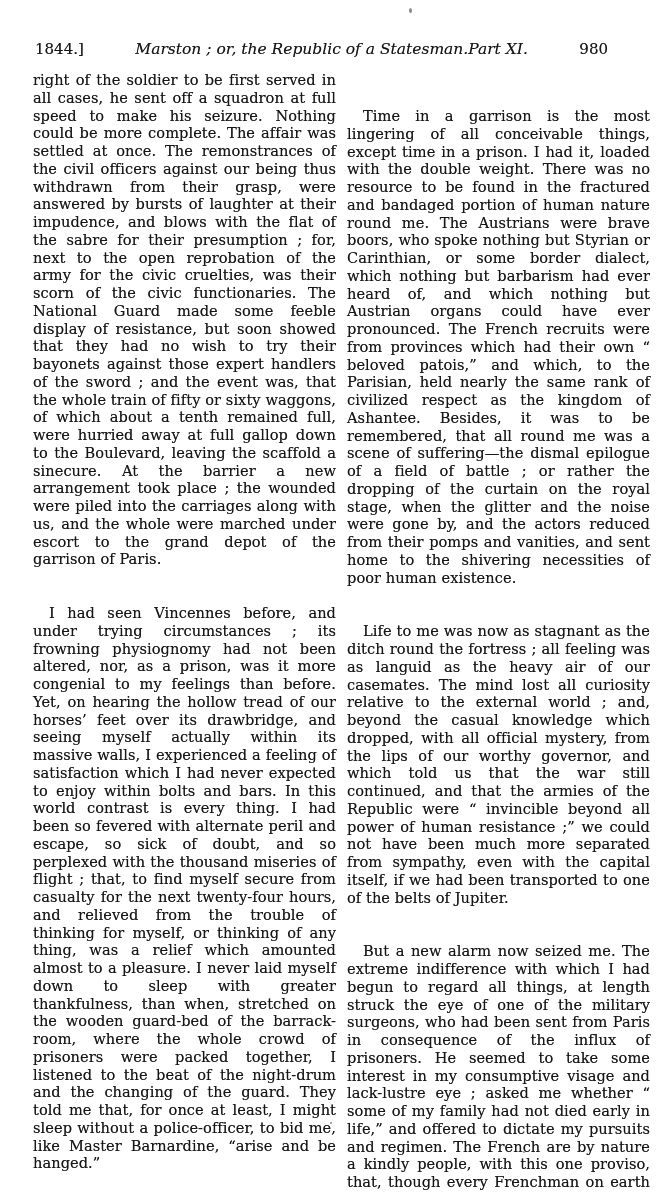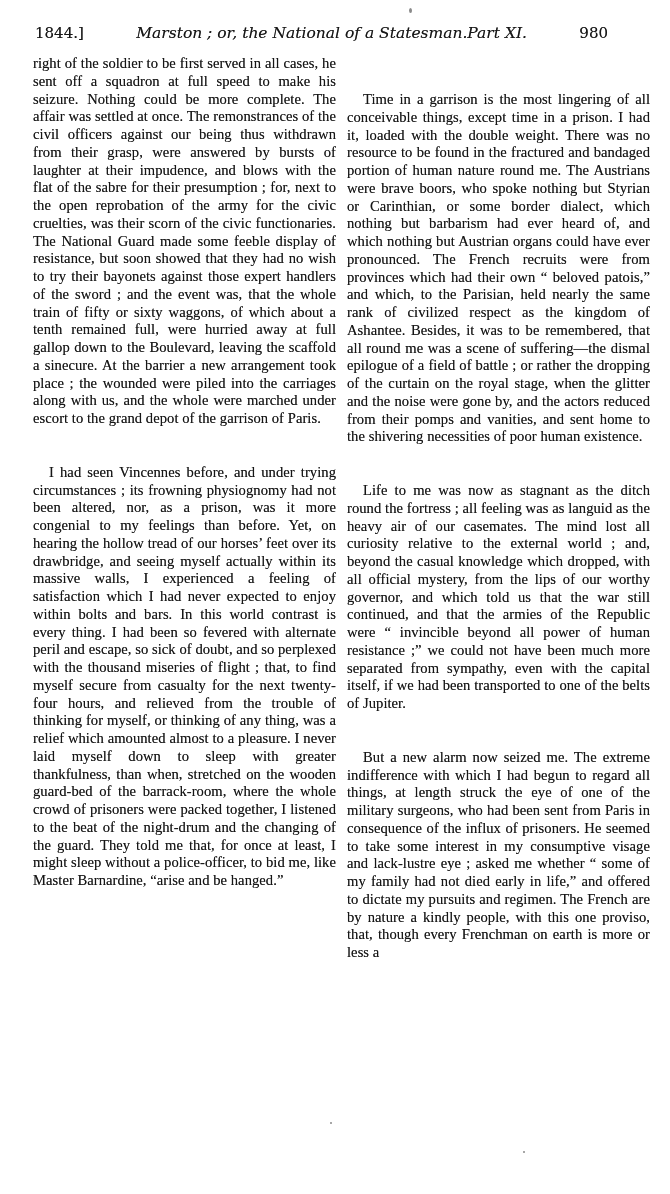--- a/index.html
+++ b/index.html
@@ -13,21 +13,21 @@
     height: 1194px;
     margin: 0 auto;
     background: #ffffff;
     overflow: hidden;
     font-family: "DejaVu Serif", "Liberation Serif", serif;
     color: #161616;
   }
   .running-head {
     display: flex;
     align-items: flex-start;
-    padding: 24px 20px 0 35px;
+    padding: 40px 20px 0 35px;
     font-size: 15px;
     text-shadow: 0 0 0.4px rgba(0,0,0,0.5);
   }
   .head-year {
     white-space: nowrap;
   }
   .head-title {
     flex: 1;
     text-align: center;
     font-style: italic;
@@ -49,21 +49,20 @@
     width: 303px;
   }
   .col p {
     margin: 0;
     text-align: justify;
     font-size: 14.6px;
     line-height: 17.75px;
     letter-spacing: 0.05px;
     text-shadow: 0 0 0.45px rgba(0,0,0,0.55);
     hyphens: none;
-    font-family: Liberation Serif, serif;
   }
   .col p.indent {
     text-indent: 16px;
     margin-top: 36px;
   }
   .speck {
     position: absolute;
     background: #8a8a8a;
     border-radius: 50%;
   }
@@ -71,21 +70,21 @@
   .speck-2 { left: 330px; top: 1122px; width: 2px; height: 2px; }
   .speck-3 { left: 523px; top: 1151px; width: 2px; height: 2px; }
 </style>
 </head>
 <body>
 
 <div class="page">
 
   <div class="running-head">
     <span class="head-year">1844.]</span>
-    <span class="head-title"><span>Marston ; or, the National of a Statesman.</span><span class="head-part">Part XI.</span></span>
+    <span class="head-title"><span>Marston ; or, the Republic of a Statesman.</span><span class="head-part">Part XI.</span></span>
     <span class="head-page">980</span>
   </div>
 
   <div class="columns">
     <div class="col">
       <p>right of the soldier to be first served in all cases, he sent off a squadron at full speed to make his seizure. Nothing could be more complete. The affair was settled at once. The remonstrances of the civil officers against our being thus withdrawn from their grasp, were answered by bursts of laughter at their impudence, and blows with the flat of the sabre for their presumption ; for, next to the open reprobation of the army for the civic cruelties, was their scorn of the civic functionaries. The National Guard made some feeble display of resistance, but soon showed that they had no wish to try their bayonets against those expert handlers of the sword ; and the event was, that the whole train of fifty or sixty waggons, of which about a tenth remained full, were hurried away at full gallop down to the Boulevard, leaving the scaffold a sinecure. At the barrier a new arrangement took place ; the wounded were piled into the carriages along with us, and the whole were marched under escort to the grand depot of the garrison of Paris.</p>
       <p class="indent">I had seen Vincennes before, and under trying circumstances ; its frowning physiognomy had not been altered, nor, as a prison, was it more congenial to my feelings than before. Yet, on hearing the hollow tread of our horses’ feet over its drawbridge, and seeing myself actually within its massive walls, I experienced a feeling of satisfaction which I had never expected to enjoy within bolts and bars. In this world contrast is every thing. I had been so fevered with alternate peril and escape, so sick of doubt, and so perplexed with the thousand miseries of flight ; that, to find myself secure from casualty for the next twenty-four hours, and relieved from the trouble of thinking for myself, or thinking of any thing, was a relief which amounted almost to a pleasure. I never laid myself down to sleep with greater thankfulness, than when, stretched on the wooden guard-bed of the barrack-room, where the whole crowd of prisoners were packed together, I listened to the beat of the night-drum and the changing of the guard. They told me that, for once at least, I might sleep without a police-officer, to bid me, like Master Barnardine, “arise and be hanged.”</p>
     </div>
     <div class="col">
       <p class="indent">Time in a garrison is the most lingering of all conceivable things, except time in a prison. I had it, loaded with the double weight. There was no resource to be found in the fractured and bandaged portion of human nature round me. The Austrians were brave boors, who spoke nothing but Styrian or Carinthian, or some border dialect, which nothing but barbarism had ever heard of, and which nothing but Austrian organs could have ever pronounced. The French recruits were from provinces which had their own “ beloved patois,” and which, to the Parisian, held nearly the same rank of civilized respect as the kingdom of Ashantee. Besides, it was to be remembered, that all round me was a scene of suffering—the dismal epilogue of a field of battle ; or rather the dropping of the curtain on the royal stage, when the glitter and the noise were gone by, and the actors reduced from their pomps and vanities, and sent home to the shivering necessities of poor human existence.</p>

